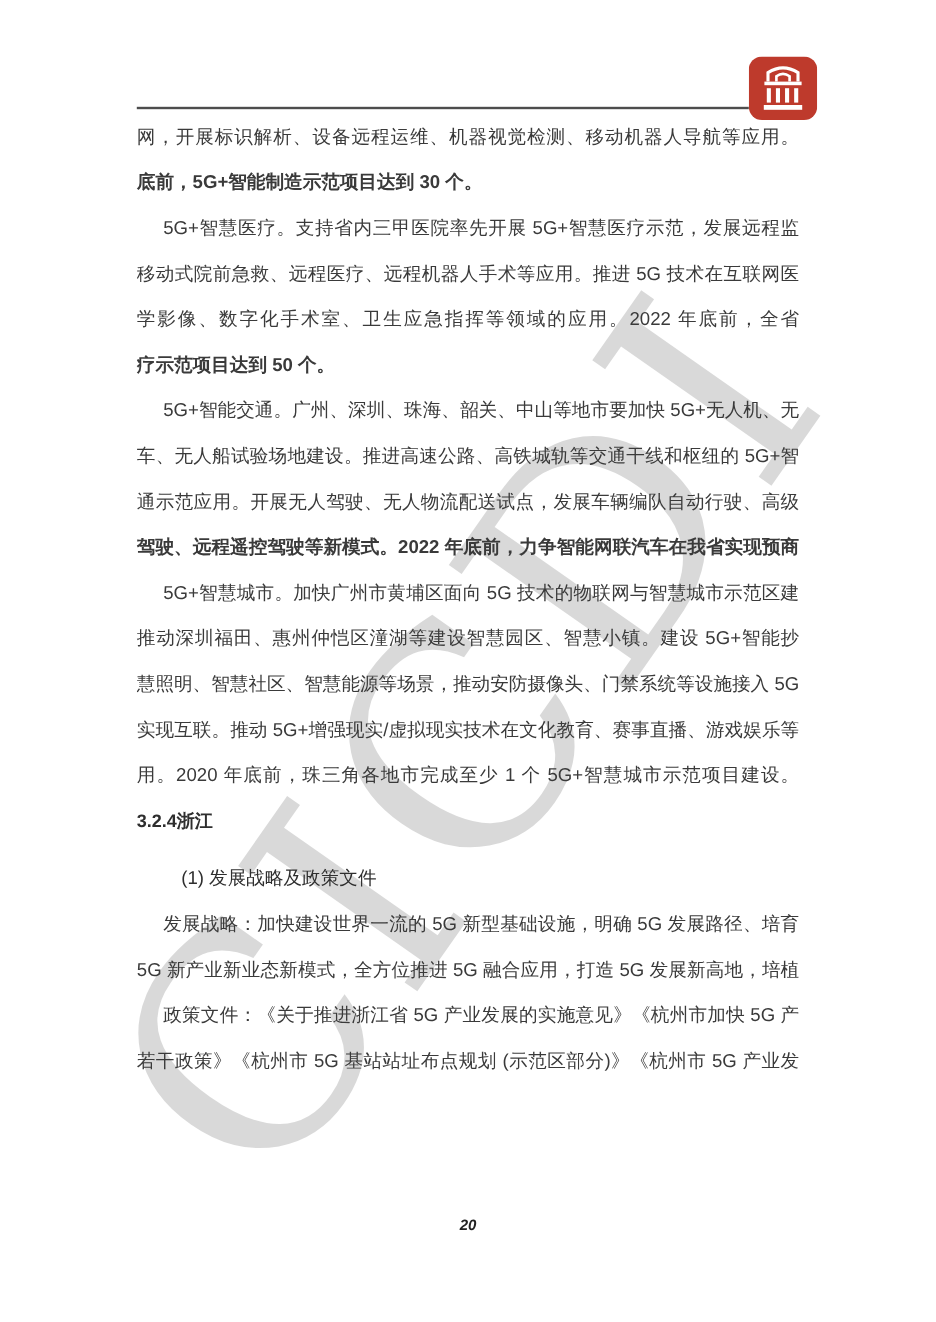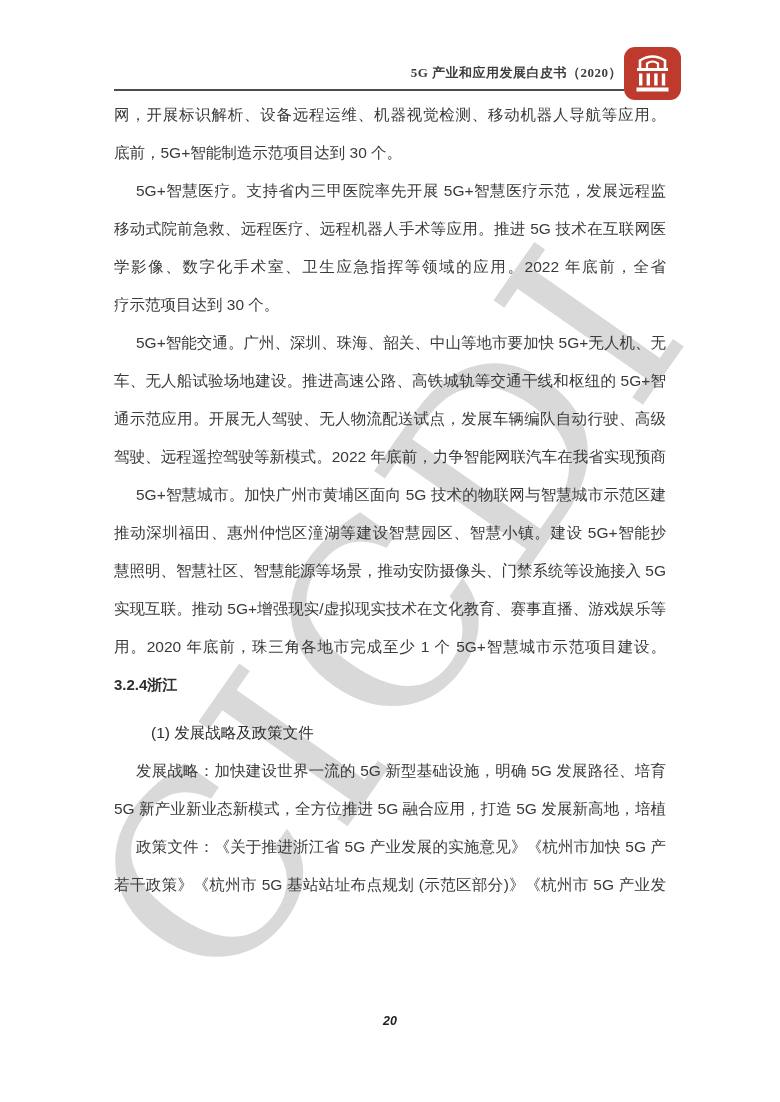--- a/index.html
+++ b/index.html
@@ -41,21 +41,21 @@
   
   .content{
     position:absolute;top:96px;left:114px;width:552px;
     z-index:1;
     font-size:15.5px;line-height:38px;
   }
   .line{
     height:38px;line-height:38px;overflow:hidden;
     text-align:justify;text-align-last:justify;
   }
-  .line.last{text-align-last:left;}
+  .line.last{text-align-last:left;font-weight:bold;}
   .line.indent{text-indent:22px;}
   .h1{
     height:38px;line-height:38px;
     font-size:15px;font-weight:bold;color:#2e2e2e;
   }
   .h2{
     height:38px;line-height:38px;margin-left:37px;margin-top:10px;
     font-size:15.5px;font-weight:normal;color:#2e2e2e;
   }
   
@@ -66,21 +66,20 @@
     font-style:italic;
   }
 </style>
 </head>
 <body>
 
 <div id="page">
 
   <div class="watermark">CICDI</div>
 
-  <div class="header-title">5G 产业和应用发展白皮书（2020）</div>
   <div class="header-rule"></div>
   <div class="logo">
     <svg width="57" height="53" viewBox="0 0 57 53" xmlns="http://www.w3.org/2000/svg">
       <rect x="0" y="0" width="57" height="53" rx="11" fill="#BE3A2C"></rect>
       <path d="M16 21 L16 13.5 Q28.5 5.5 41 13.5 L41 21" fill="none" stroke="#ffffff" stroke-width="2.6"></path>
       <path d="M23 21 L23 16.5 Q28.5 12.5 34 16.5 L34 21" fill="none" stroke="#ffffff" stroke-width="2.2"></path>
       <rect x="13" y="21" width="31" height="3" fill="#ffffff"></rect>
       <rect x="15" y="26.5" width="3.4" height="12" fill="#ffffff"></rect>
       <rect x="22.6" y="26.5" width="3.4" height="12" fill="#ffffff"></rect>
       <rect x="30.2" y="26.5" width="3.4" height="12" fill="#ffffff"></rect>
@@ -91,21 +90,21 @@
 
   <div class="content" id="content">
       <div class="para">
         <div class="line">网，开展标识解析、设备远程运维、机器视觉检测、移动机器人导航等应用。2022 年</div>
         <div class="line last">底前，5G+智能制造示范项目达到 30 个。</div>
       </div>
       <div class="para">
         <div class="line indent">5G+智慧医疗。支持省内三甲医院率先开展 5G+智慧医疗示范，发展远程监护、</div>
         <div class="line">移动式院前急救、远程医疗、远程机器人手术等应用。推进 5G 技术在互联网医院、医</div>
         <div class="line">学影像、数字化手术室、卫生应急指挥等领域的应用。2022 年底前，全省 5G+智慧医</div>
-        <div class="line last">疗示范项目达到 30 个。</div>
+        <div class="line last">疗示范项目达到 50 个。</div>
       </div>
       <div class="para">
         <div class="line indent">5G+智能交通。广州、深圳、珠海、韶关、中山等地市要加快 5G+无人机、无人</div>
         <div class="line">车、无人船试验场地建设。推进高速公路、高铁城轨等交通干线和枢纽的 5G+智能交</div>
         <div class="line">通示范应用。开展无人驾驶、无人物流配送试点，发展车辆编队自动行驶、高级别自主</div>
         <div class="line last">驾驶、远程遥控驾驶等新模式。2022 年底前，力争智能网联汽车在我省实现预商用。</div>
       </div>
       <div class="para">
         <div class="line indent">5G+智慧城市。加快广州市黄埔区面向 5G 技术的物联网与智慧城市示范区建设，</div>
         <div class="line">推动深圳福田、惠州仲恺区潼湖等建设智慧园区、智慧小镇。建设 5G+智能抄表、智</div>

